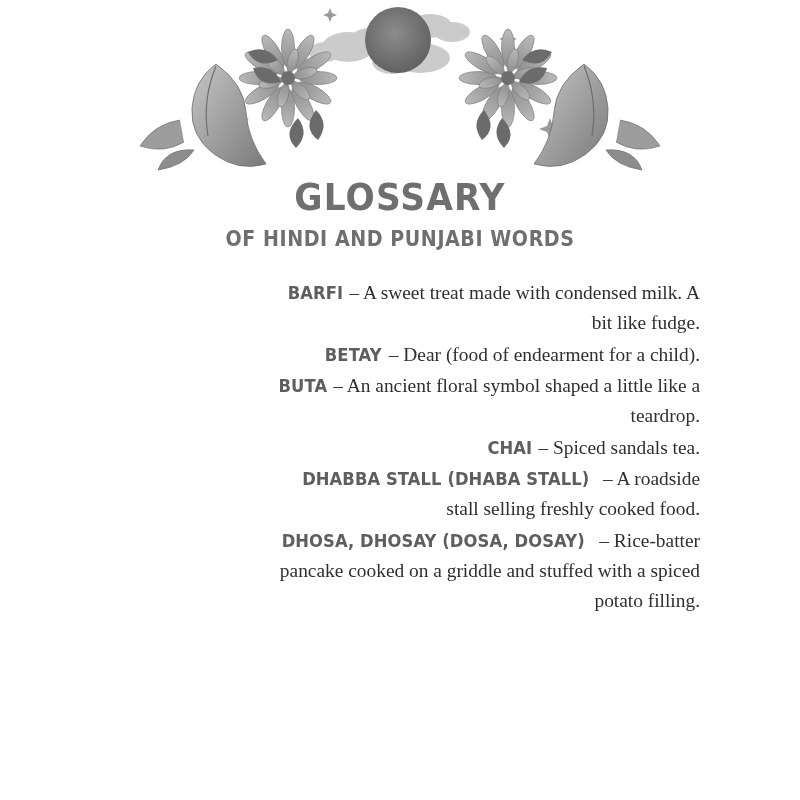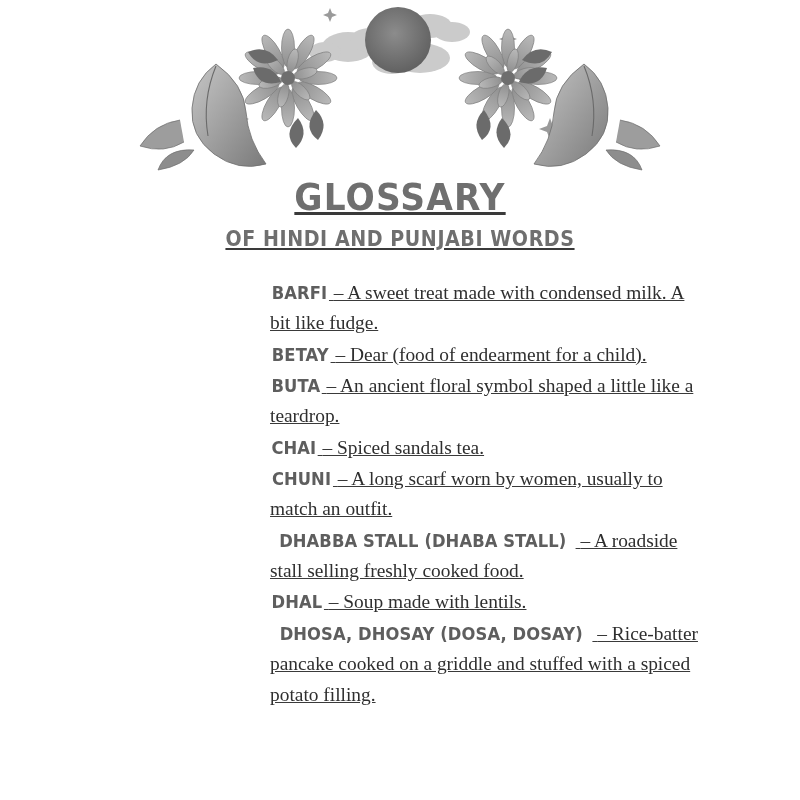--- a/index.html
+++ b/index.html
@@ -12,21 +12,20 @@
     background: #ffffff;
     font-family: "Liberation Serif", serif;
     color: #3a3a3a;
     overflow: hidden;
   }
   .page {
     position: relative;
     width: 800px;
     height: 773px;
     box-sizing: border-box;
-    text-decoration: underline;
   }
 
   
   .ornament {
     position: relative;
     width: 800px;
     height: 175px;
   }
   .ornament svg {
     display: block;
@@ -61,21 +60,21 @@
   .entries {
     margin: 27px auto 0 auto;
     width: 430px;
     padding-left: 170px;
     box-sizing: content-box;
   }
   .entry {
     font-size: 19.4px;
     line-height: 1.565;
     color: #2f2f2f;
-    text-align: left;
+    text-align: right;
     margin: 0 0 1px 0;
   }
   .term {
     font-family: "DejaVu Sans", sans-serif;
     font-weight: bold;
     font-size: 17.4px;
     letter-spacing: 0.1px;
     color: #5e5e5e;
     transform: scaleX(0.94);
     display: inline-block;
@@ -227,35 +226,27 @@
       <span class="term">BUTA</span>
       <span class="defn">– An ancient floral symbol shaped a little like a teardrop.</span>
     </p>
 
     <p class="entry">
       <span class="term">CHAI</span>
       <span class="defn">– Spiced sandals tea.</span>
     </p>
 
 
-    <p class="entry">
-      <span class="term">CHUNI</span>
-      <span class="defn">– A long scarf worn by women, usually to match an outfit.</span>
-    </p>
 
 
     <p class="entry">
       <span class="term">DHABBA STALL (DHABA STALL)</span>
       <span class="defn">– A roadside stall selling freshly cooked food.</span>
     </p>
 
-    <p class="entry">
-      <span class="term">DHAL</span>
-      <span class="defn">– Soup made with lentils.</span>
-    </p>
 
     <p class="entry">
       <span class="term">DHOSA, DHOSAY (DOSA, DOSAY)</span>
       <span class="defn">– Rice-batter pancake cooked on a griddle and stuffed with a spiced potato filling.</span>
     </p>
 
   </div>
 </div>
 
 </body></html>

